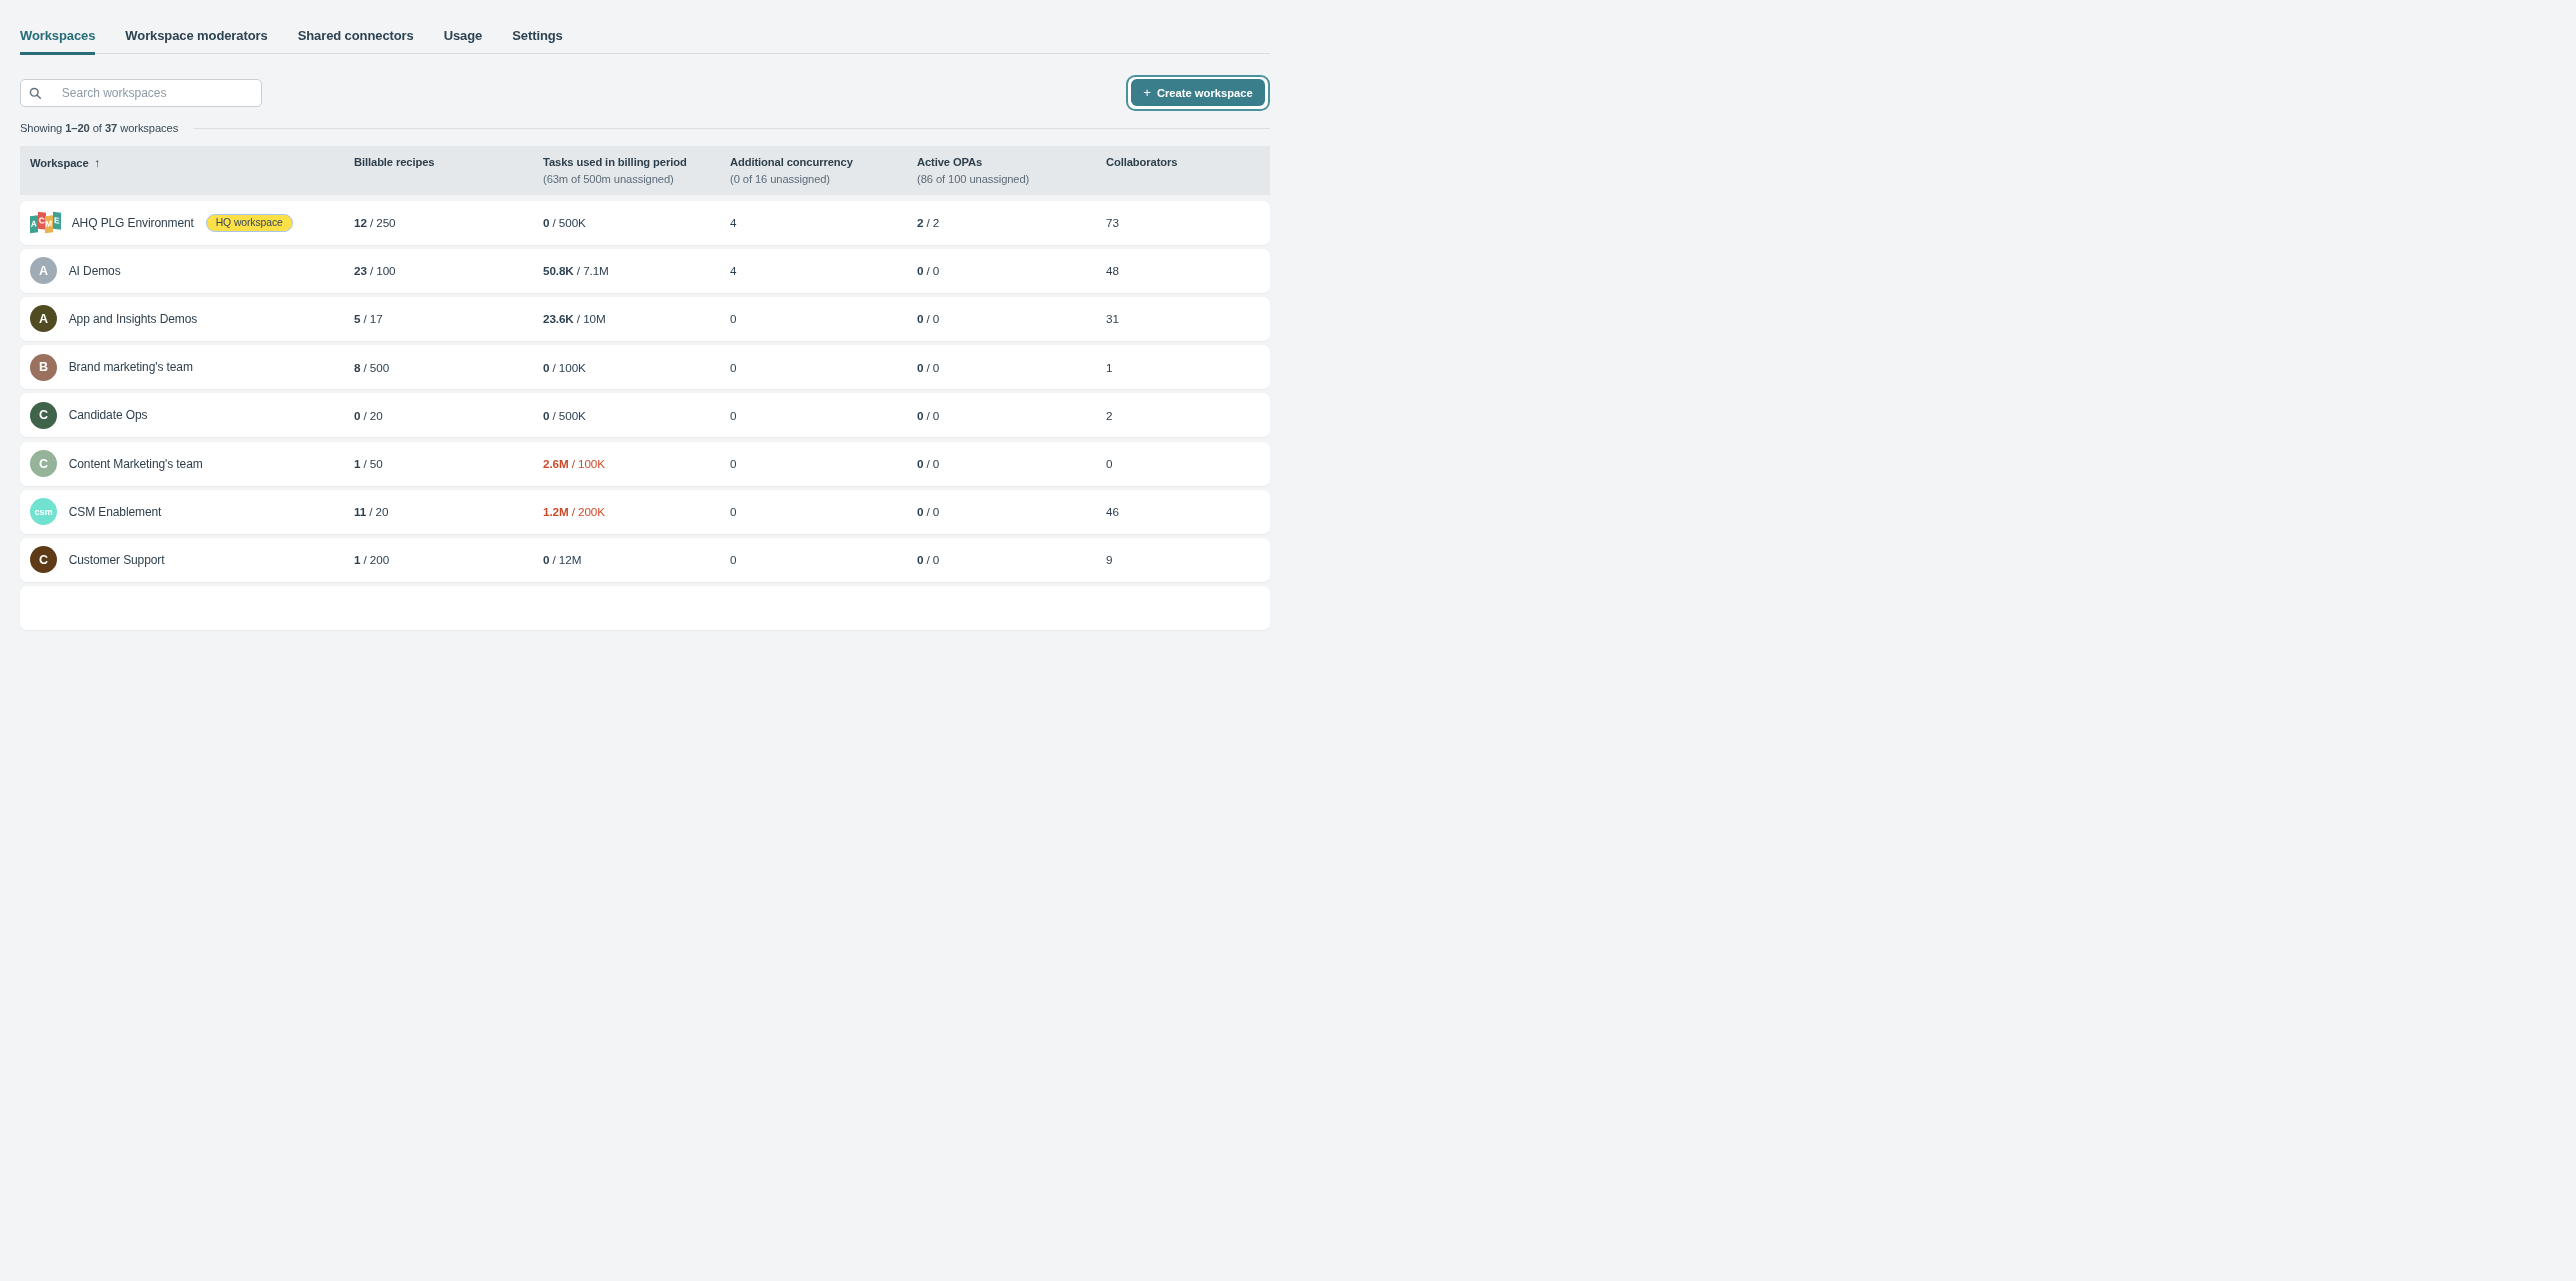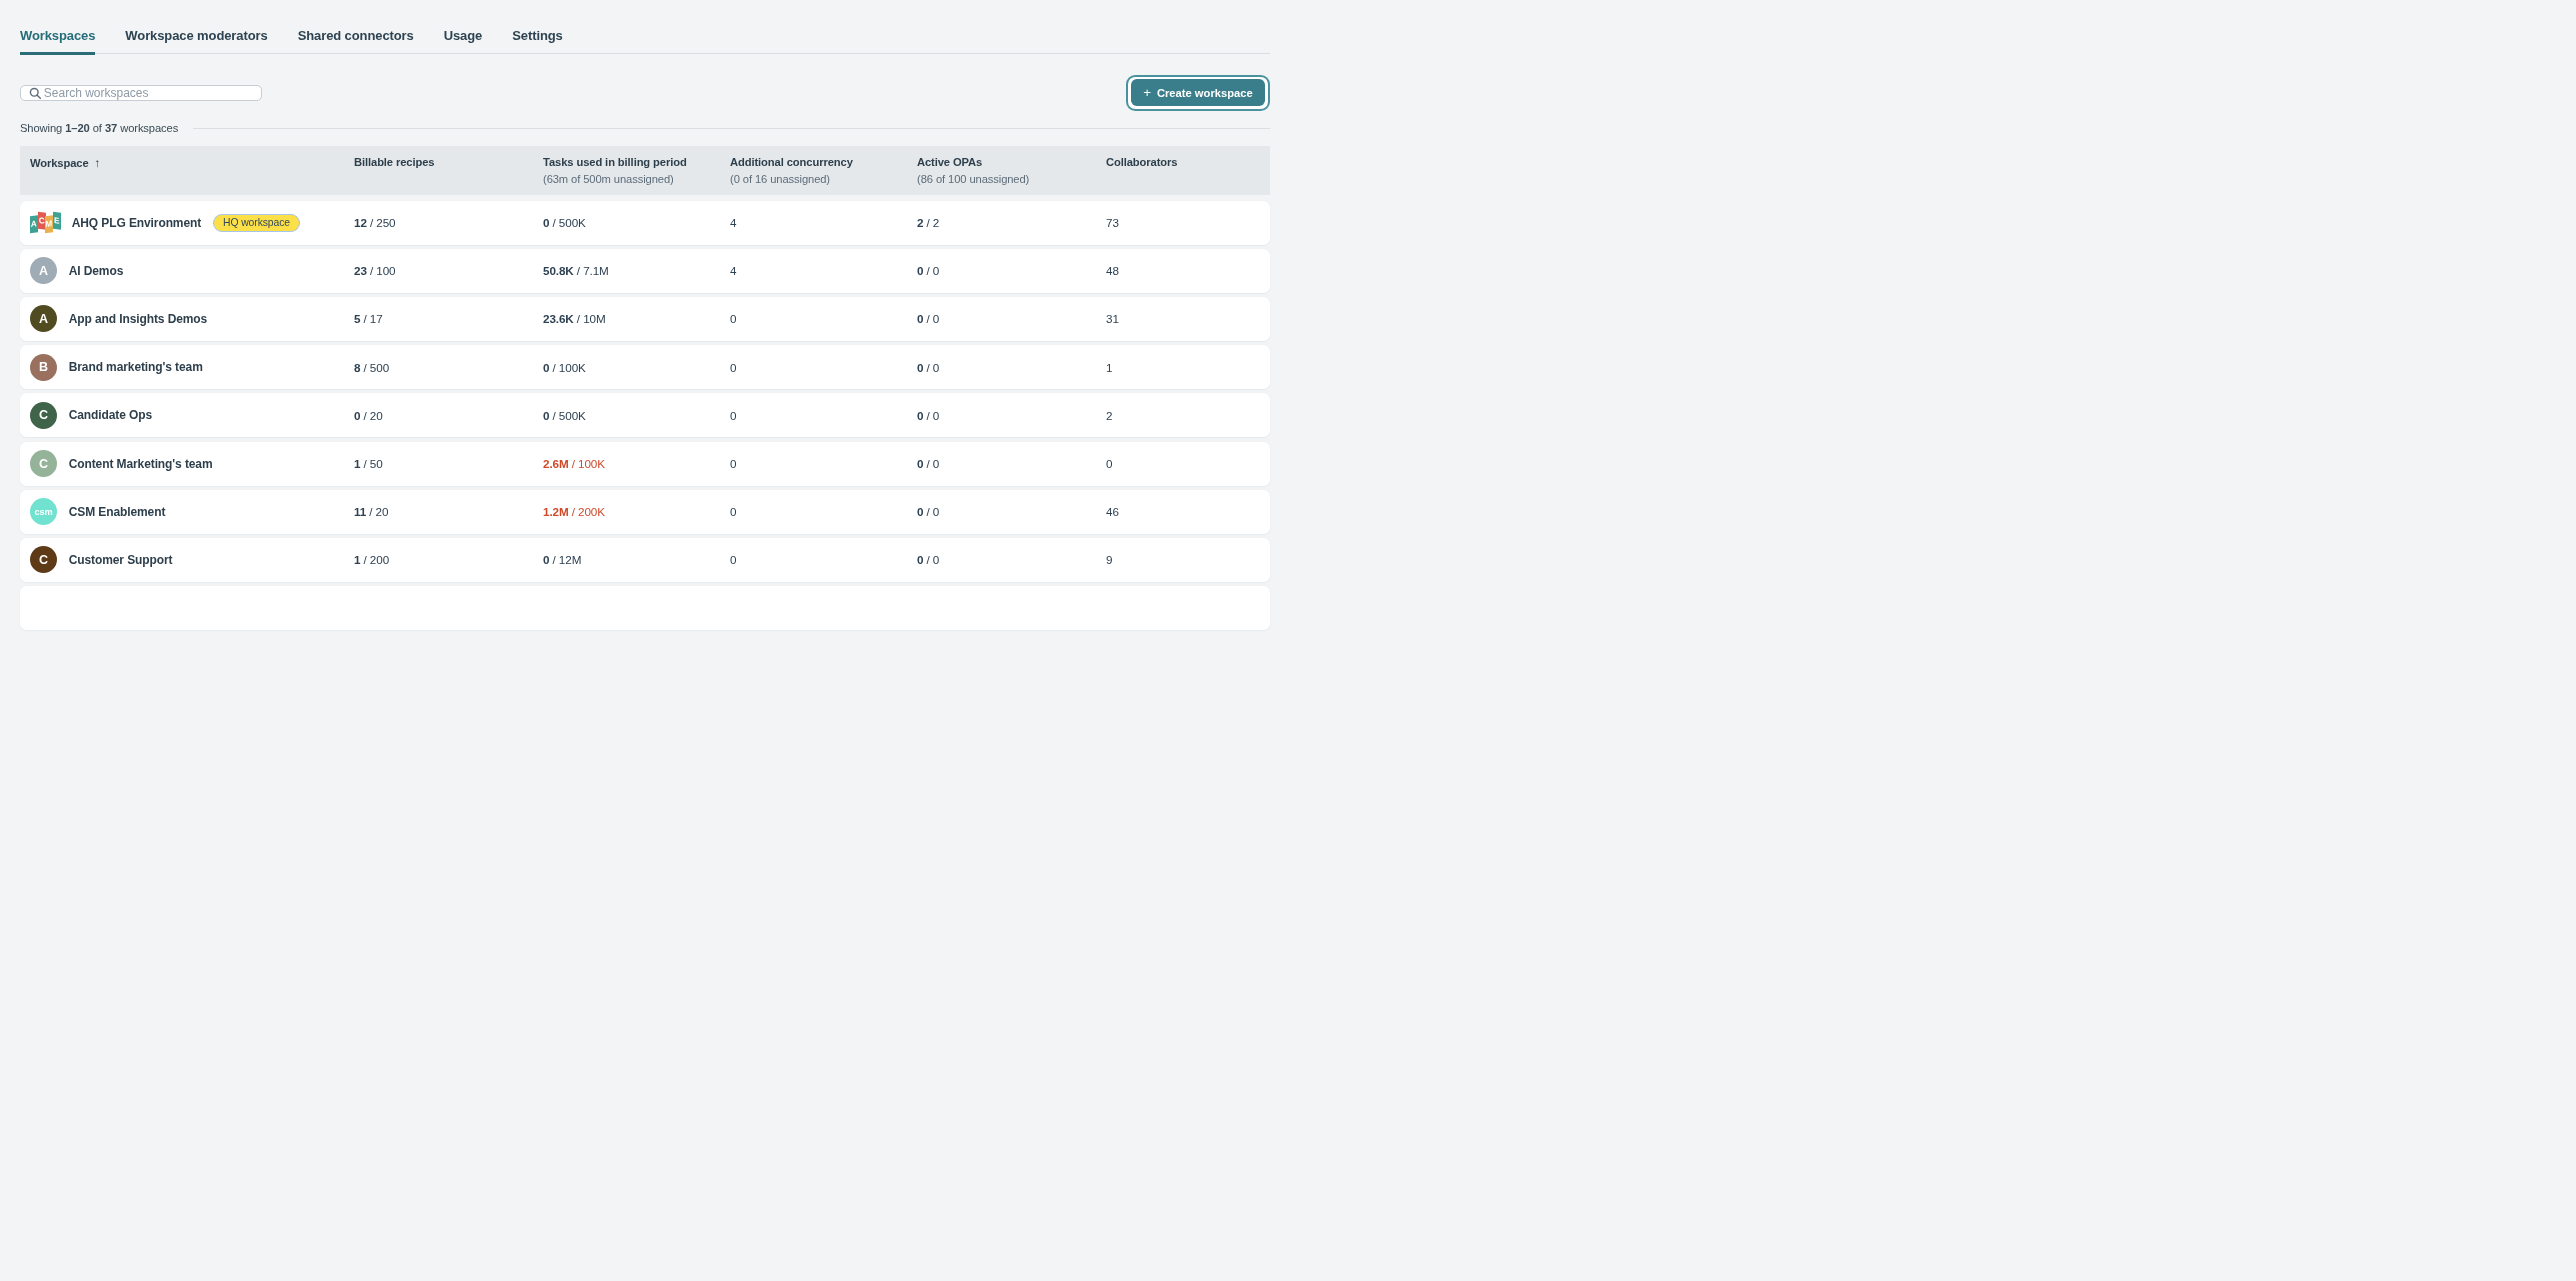--- a/index.html
+++ b/index.html
@@ -17,22 +17,22 @@
   .page-title { margin:23px 0 0; font-size:20px; font-weight:800; color:#2c4552; letter-spacing:0.2px; }
 
   
   .tabs { display:flex; gap:30px; margin-top:27.5px; border-bottom:0.8px solid #d9dee2; }
   .tab { font-size:13px; font-weight:700; color:#2e4352; padding:0 0 10.8px; position:relative; cursor:pointer; }
   .tab.active { color:#256d78; }
   .tab.active::after { content:""; position:absolute; left:0; right:0; bottom:-1.7px; height:2.5px; background:#2a6d78; }
 
   
   .toolbar { display:flex; justify-content:space-between; align-items:center; margin-top:20px; height:37px; }
-  .search { width:242px; height:16px; background:#fff; border:0.8px solid #c6ced4; border-radius:5px;
-            display:flex; align-items:center; padding:0 8.3px; gap:0; }
+  .search { width:242px; height:28px; background:#fff; border:0.8px solid #c6ced4; border-radius:5px;
+            display:flex; align-items:center; padding:0 8.3px; gap:18px; }
   .search svg { flex:none; }
   .search input { border:0; outline:0; flex:1; min-width:0; font-size:12px; color:#2e4152;
                   background:transparent; font-family:inherit; }
   .search input::placeholder { color:#8d9aa6; }
   .create-ring { border:2.5px solid #4a929d; border-radius:9.2px; background:#fff; padding:2.5px; }
   .create-btn { display:flex; align-items:center; gap:5.8px; background:#3b7e8b; color:#fff; border:0;
                 border-radius:5.8px; padding:6.7px 12.5px; font-size:11.2px; font-weight:700;
                 font-family:inherit; cursor:pointer; }
   .create-btn .plus { font-weight:400; font-size:13.3px; line-height:1; }
 
@@ -52,21 +52,21 @@
 
   .row { background:#fff; border-radius:6.7px; height:44px; margin-top:4.2px; padding-left:10px;
          box-shadow:0 0.8px 1.7px rgba(44,62,76,.05); cursor:pointer; }
   .row:first-child { margin-top:5.8px; }
   .row.partial { height:44px; }
   .cell { font-size:11.7px; color:#2e4152; }
   .cell .strong { font-weight:700; }
   .cell.over { color:#cf4a2b; }
 
   .ws-cell { display:flex; align-items:center; gap:11.7px; padding-right:6.7px; }
-  .ws-name { font-size:12px; font-weight:700; color:#2e3f4c; white-space:nowrap; }
+  .ws-name { font-size:12px; font-weight:400; color:#2e3f4c; white-space:nowrap; }
   .avatar { width:27px; height:27px; border-radius:50%; color:#fff; display:flex; align-items:center;
             justify-content:center; font-weight:700; font-size:12.5px; flex:none; }
   .badge { background:#fde047; border:0.8px solid #a6c6ec; color:#33495a; border-radius:832px;
            padding:2.5px 9.2px; font-size:10.4px; font-weight:400; white-space:nowrap; }
 
   .acme { width:30px; height:21.7px; display:flex; align-items:center; flex:none; }
   .acme span { flex:1; height:16.7px; display:flex; align-items:center; justify-content:center;
                color:#fff; font-size:8.3px; font-weight:700; }
 </style>
 </head>

